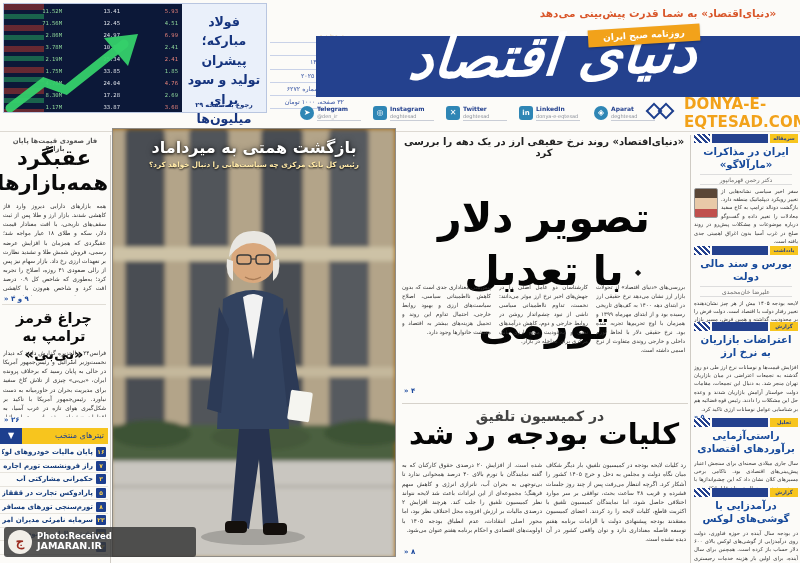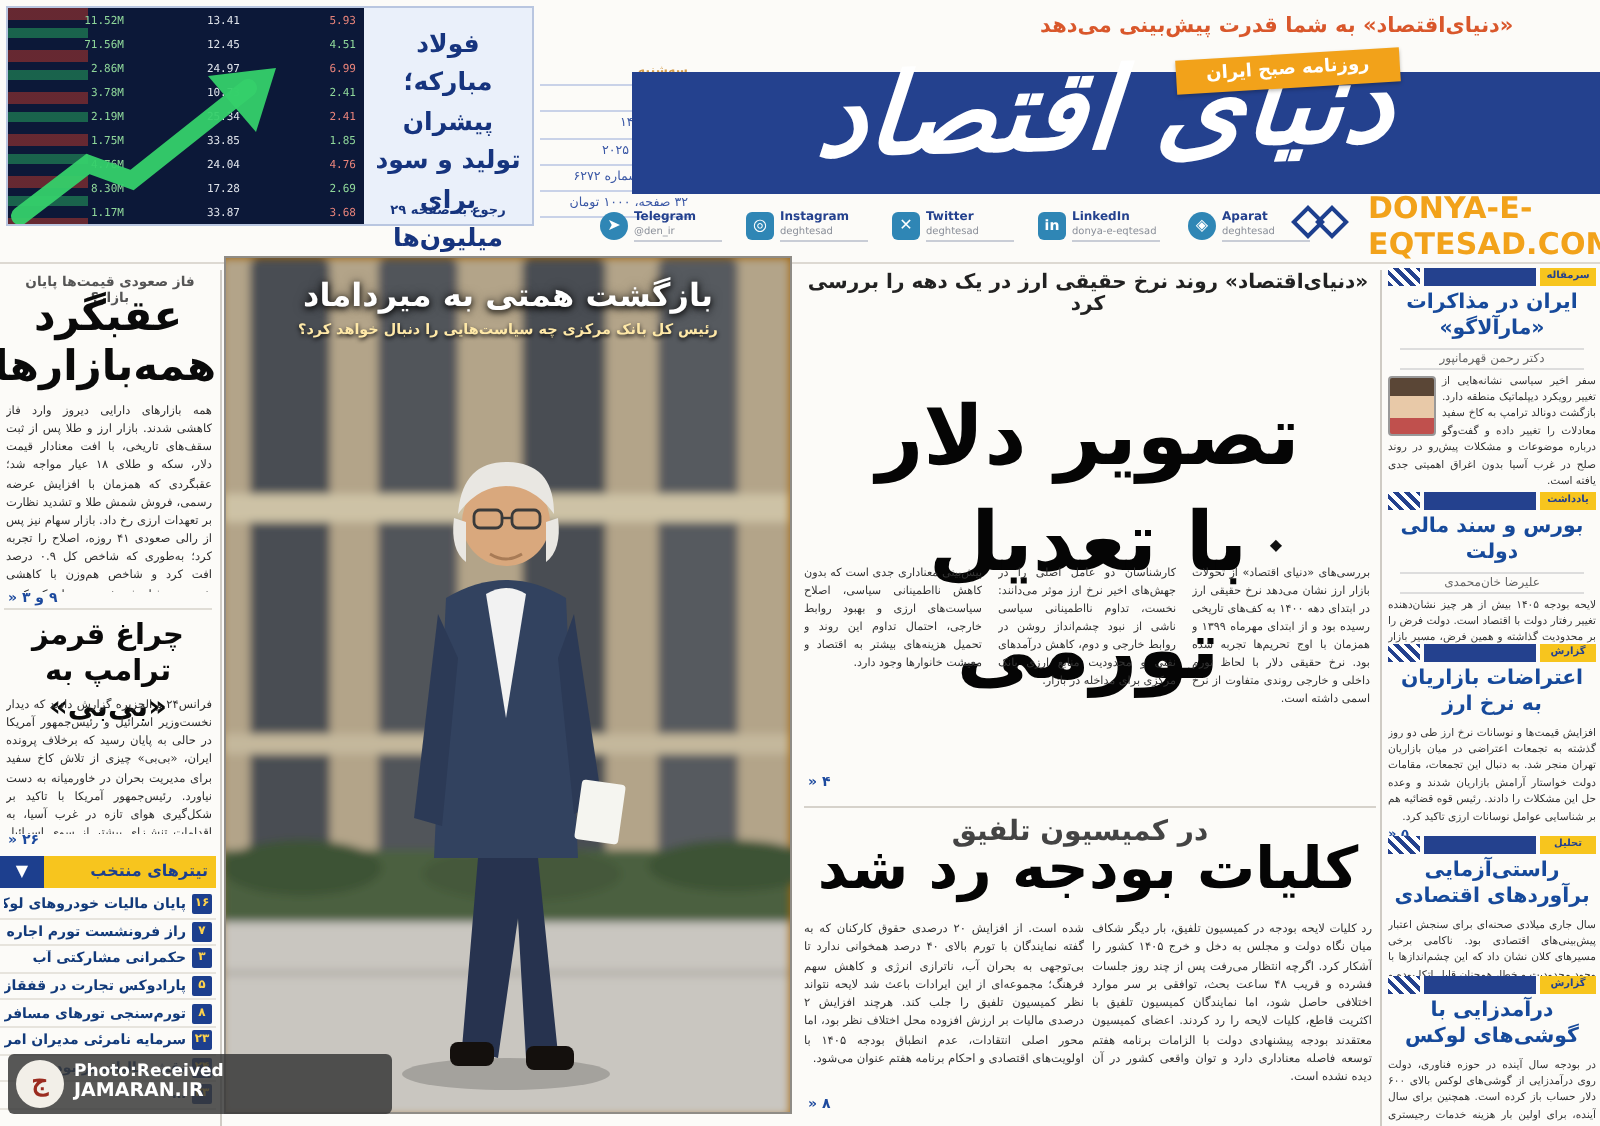--- a/index.html
+++ b/index.html
@@ -26,21 +26,21 @@
   .promo-text { flex:1; position:relative; padding:8px 4px 14px; direction:rtl; }
   .promo-title { color:#16347e; font-weight:bold; font-size:12.5px; line-height:1.55; text-align:center; }
   .promo-ref { position:absolute; bottom:3px; right:0; left:0; text-align:center; color:#16347e; font-size:6.5px; font-weight:bold; }
 
   
   .dateline { left:270px; top:30px; width:76px; font-size:6.3px; color:#3a57a5; }
   .dl-row { border-bottom:1px solid #c9d2e8; padding:2px 2px 2px 0; text-align:right; line-height:1.3; white-space:nowrap; }
   .dl-row:first-child { color:#d39b4a; font-weight:bold; }
 
   
-  .slogan { left:520px; top:7px; width:276px; color:#d9572b; font-weight:bold; font-size:10.5px; text-align:left; }
+  .slogan { left:520px; top:7px; width:276px; color:#d9572b; font-weight:bold; font-size:10.5px; text-align:center; }
   .band { left:316px; top:36px; width:484px; height:61px; background:#24418e; }
   .logo-cal { position:absolute; left:30px; right:40px; top:-14px; text-align:center; color:#ffffff;
     font-family:"DejaVu Serif","Liberation Serif",serif; font-size:56px; font-weight:bold; font-style:italic;
     transform:skewX(-6deg) rotate(-1.5deg); white-space:nowrap; letter-spacing:-3px; }
   .ribbon { left:588px; top:27px; width:112px; height:17px; background:#f2a21a; color:#fff; font-weight:bold;
     font-size:9px; line-height:17px; text-align:center; transform:rotate(-3.5deg); box-shadow:0 1px 2px rgba(0,0,0,.25); z-index:3; }
 
   
   .social-item { position:absolute; top:104px; display:flex; direction:ltr; align-items:center; gap:3px; height:18px; }
   .soc-icon { width:14px; height:14px; border-radius:50%; background:#2f86b5; color:#fff; font-size:8px; line-height:14px; text-align:center; flex:0 0 auto; }
@@ -57,21 +57,21 @@
   .lc-h1 { left:0; top:146px; width:108px; font-size:21px; line-height:1.2; font-weight:bold; color:#0a0a0a; letter-spacing:-.5px; }
   .lc-body1 { left:3px; top:202px; width:103px; height:94px; font-size:5.8px; line-height:1.58; color:#2e2e2e; overflow:hidden; }
   .pgref { color:#1d4a9e; font-weight:bold; font-size:7px; }
   .lc-ref1 { left:4px; top:295px; }
   .lc-hr { left:2px; top:304px; width:104px; height:1px; background:#e0ddd6; }
   .lc-h2 { left:0; top:309px; width:108px; font-size:14.5px; line-height:1.25; font-weight:bold; color:#0a0a0a; }
   .lc-body2 { left:3px; top:349px; width:103px; height:68px; font-size:5.8px; line-height:1.58; color:#2e2e2e; overflow:hidden; }
   .lc-ref2 { left:4px; top:416px; }
   .sel-head { left:0; top:428px; width:108px; height:16px; background:#f7c51e; display:flex; direction:ltr; align-items:stretch; }
   .sel-chev { width:22px; background:#1d3f8e; color:#fff; font-size:8px; line-height:16px; text-align:center; }
-  .sel-title { flex:1; direction:rtl; color:#1d3f8e; font-weight:bold; font-size:8px; line-height:16px; padding-right:4px; }
+  .sel-title { flex:1; direction:rtl; color:#1d3f8e; font-weight:normal; font-size:8px; line-height:16px; padding-right:4px; }
   .sel-list { left:0; top:446px; width:108px; }
   .sel-row { display:flex; align-items:center; gap:3px; height:13.6px; border-bottom:1px solid #e7e4dd; padding:0 2px; }
   .sel-badge { flex:0 0 auto; width:10px; height:10px; background:#1d3f8e; color:#ffd34d; font-size:6px; font-weight:bold; line-height:10px; text-align:center; border-radius:1px; }
   .sel-label { font-size:7px; font-weight:bold; color:#123a7a; white-space:nowrap; overflow:hidden; }
   .watermark { left:4px; top:527px; width:192px; height:30px; background:rgba(55,55,55,.84); border-radius:3px;
     display:flex; direction:ltr; align-items:center; gap:5px; padding:0 4px; z-index:6; }
   .wm-logo { width:24px; height:24px; border-radius:50%; background:#f2efe8; color:#9b2c20; font-size:13px; font-weight:bold; text-align:center; line-height:24px; font-family:"DejaVu Serif",serif; }
   .wm-l1 { font-size:8.5px; font-weight:bold; color:#fff; line-height:1.15; }
   .wm-l2 { font-size:9.5px; font-weight:bold; color:#fff; line-height:1.15; }
 

